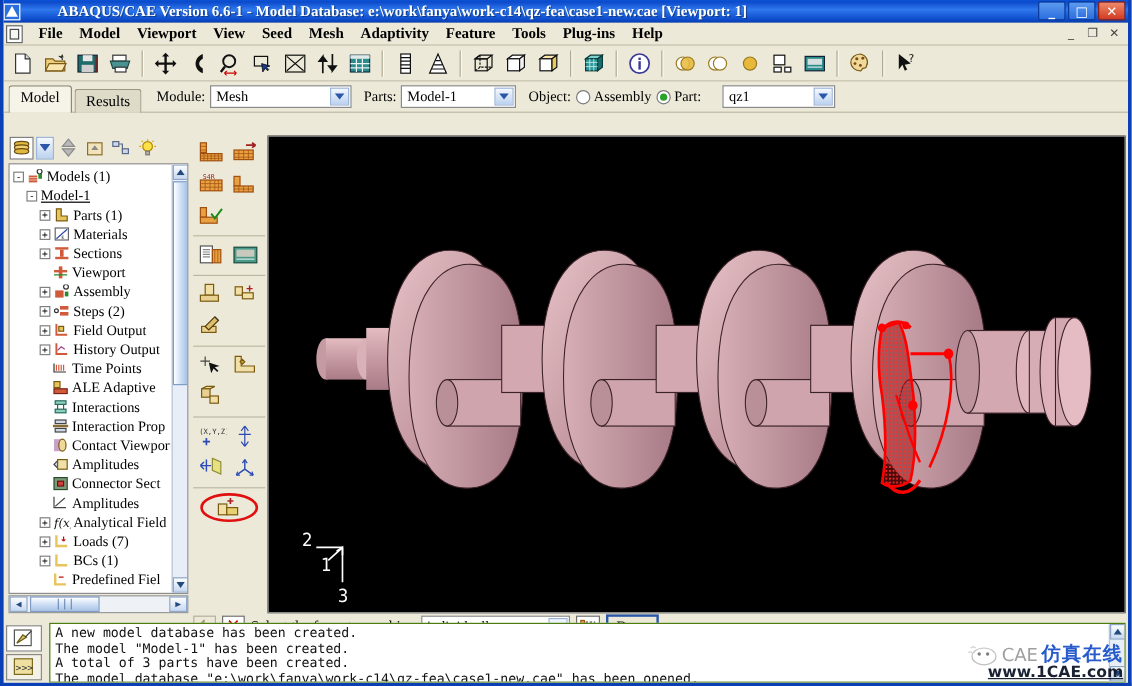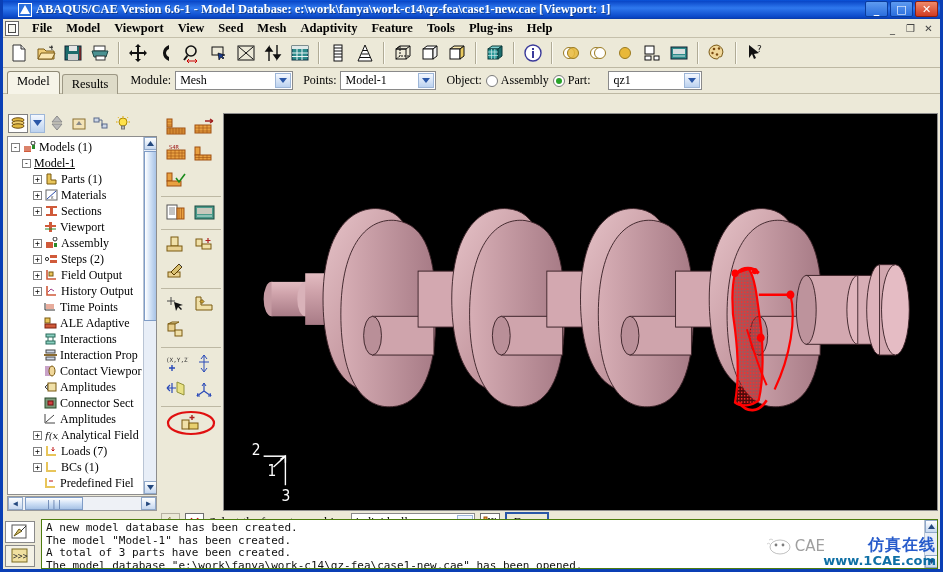--- a/index.html
+++ b/index.html
@@ -13,21 +13,21 @@
   #app { position:relative; width:943px; height:572px; background:#ece9d8;
          border-left:3px solid #0a3fb5; border-right:3px solid #0a3fb5;
          border-bottom:3px solid #0a3fb5; overflow:hidden;}
 
   
   .titlebar {
     height:19px; width:100%;
     background: linear-gradient(to bottom, #0a53d8 0%, #0b49c9 8%, #2f78ee 42%, #0b49c9 88%, #093ba8 100%);
     display:flex; align-items:center; color:#fff;
     font-family:"Liberation Serif", serif; font-weight:bold; font-size:12.5px;
-    padding-left:15px; position:relative;
+    padding-left:0; position:relative;gap:27px;
   }
   .titlebar .ticon {
     width:14px;height:14px;background:#2a6fdd;border:1px solid #fff;
     display:flex;align-items:center;justify-content:center;font-size:10px;
     color:#fff; margin-right:4px; flex:0 0 auto;
   }
   .titlebar .ttext { white-space:nowrap; letter-spacing:0px; text-shadow:1px 1px 0 rgba(0,0,0,.35); }
   .winbtns { position:absolute; right:2px; top:1px; display:flex; gap:2px; }
   .winbtn { width:23px;height:16px;border:1px solid #0b3c9c; border-radius:2px;
             display:flex;align-items:center;justify-content:center;
@@ -147,22 +147,22 @@
   .msgbox{ flex:1; background:#fff; border:1px solid #4d7c0f; position:relative;
            overflow:hidden; padding:2px 4px; }
   .msgline{ font-family:"DejaVu Sans Mono", monospace; font-size:11px; color:#111;
             white-space:nowrap; line-height:12.5px; }
   .msgscroll{ position:absolute; right:0; top:0; width:13px; bottom:0;
       background:#e8eef7; border-left:1px solid #b9c4d4; }
 
   
   .wm{ position:absolute; right:4px; bottom:1px; pointer-events:none; opacity:.95;}
   .wm .cn{ color:#1c53c9; font-family:"DejaVu Sans", sans-serif; font-weight:bold;
-           font-size:16px; letter-spacing:1px;margin-left:40px;}
-  .wm .red{ color:#0369a1; font-family:"DejaVu Sans", sans-serif; font-weight:bold; font-size:13px;}
+           font-size:16px; letter-spacing:1px;}
+  .wm .red{ color:#0f172a; font-family:"DejaVu Sans", sans-serif; font-weight:bold; font-size:13px;text-decoration:underline;}
   .wm .grey{ color:#9a9a9a; font-family:"DejaVu Sans", sans-serif; font-size:15px; }
 </style>
 </head>
 <body>
 
 <div id="app">
 
   <div class="titlebar">
     <div class="ticon">
       <svg width="12" height="12" viewBox="0 0 12 12">
@@ -400,21 +400,21 @@
       <div class="tab active">Model</div>
       <div class="tab">Results</div>
     </div>
 
     <span class="lbl">Module:</span>
     <div class="combo" style="width:118px;">
       <span>Mesh</span>
       <span class="arrow"></span>
     </div>
 
-    <span class="lbl">Points:</span>
+    <span class="lbl">Parts:</span>
     <div class="combo" style="width:96px;">
       <span>Model-1</span>
       <span class="arrow"></span>
     </div>
 
     <span class="lbl">Object:</span>
     <span class="radio"></span>
     <span class="lbl" style="margin-left:3px">Assembly</span>
     <span class="radio on"></span>
     <span class="lbl" style="margin-left:3px">Part:</span>

